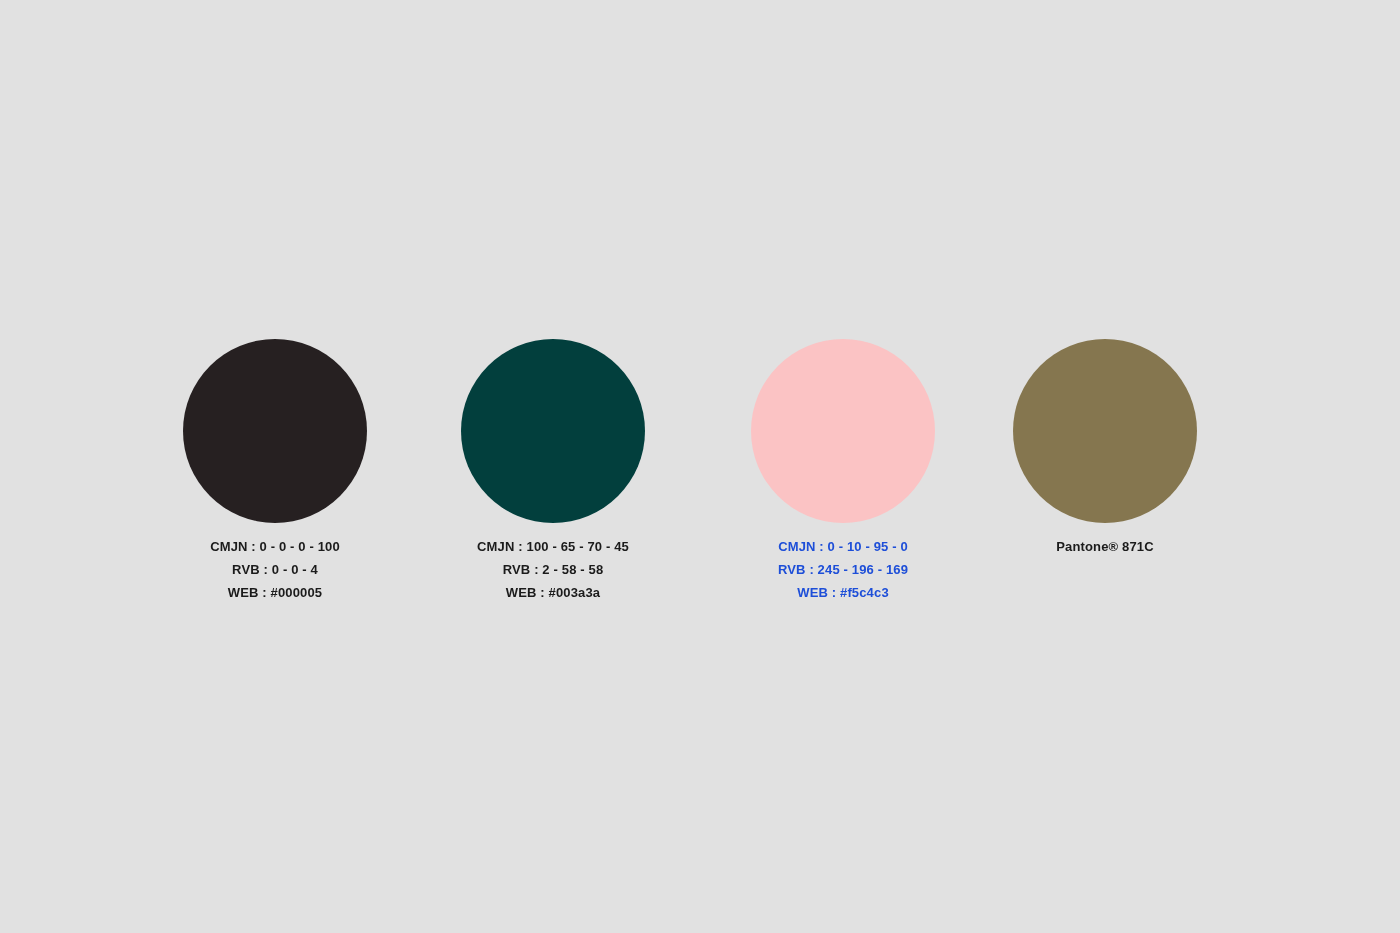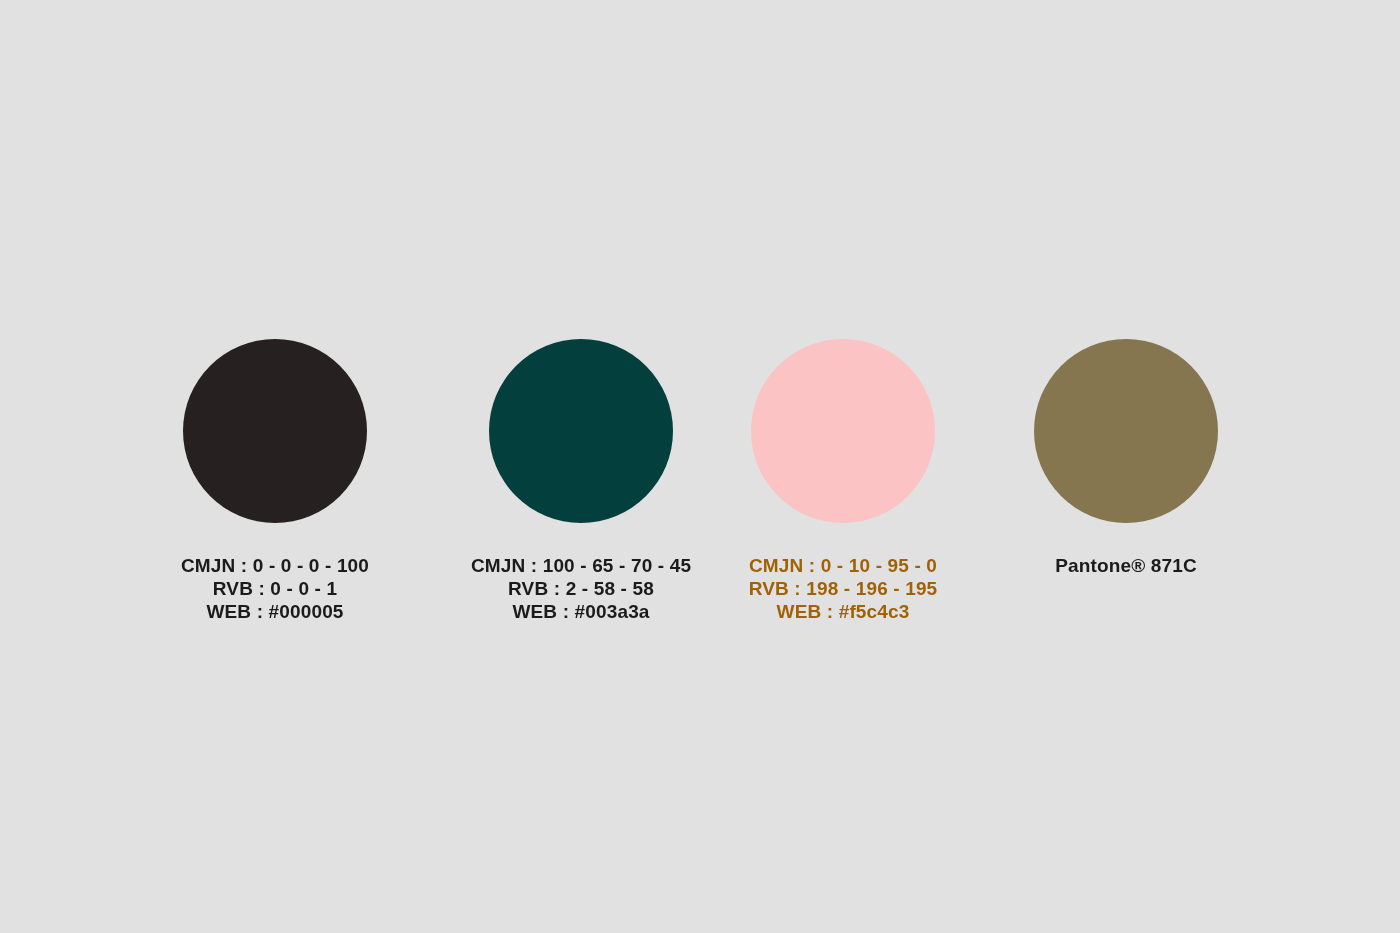--- a/index.html
+++ b/index.html
@@ -28,66 +28,66 @@
     flex-direction: column;
     align-items: center;
   }
   .swatch-disc {
     width: 184px;
     height: 184px;
     border-radius: 50%;
     flex: none;
   }
   .swatch-specs {
-    margin-top: 31px;
+    margin-top: 12px;
     text-align: center;
     color: #1b1b1b;
-    font-size: 19px;
+    font-size: 13px;
     line-height: 23px;
     font-weight: 600;
     letter-spacing: 0.15px;
     white-space: nowrap;
   }
   .spec-line {
     display: block;
   }
   
   #swatch-1 { left: 182px; }
-  #swatch-2 { left: 488px; }
+  #swatch-2 { left: 460px; }
   #swatch-3 { left: 750px; }
-  #swatch-4 { left: 1033px; }
+  #swatch-4 { left: 1012px; }
 </style>
 </head>
 <body>
 
 <div id="palette-board" style="background-color: rgb(225, 225, 225);">
 
   <div class="swatch" id="swatch-1">
     <div class="swatch-disc" style="background-color: rgb(38, 32, 33);"></div>
     <div class="swatch-specs" style="color: rgb(27, 27, 27);">
       <span class="spec-line">CMJN : 0 - 0 - 0 - 100</span>
-      <span class="spec-line">RVB : 0 - 0 - 1</span>
+      <span class="spec-line">RVB : 0 - 0 - 4</span>
       <span class="spec-line">WEB : #000005</span>
     </div>
   </div>
 
   <div class="swatch" id="swatch-2">
     <div class="swatch-disc" style="background-color: rgb(2, 63, 61);"></div>
     <div class="swatch-specs" style="color: rgb(27, 27, 27);">
       <span class="spec-line">CMJN : 100 - 65 - 70 - 45</span>
       <span class="spec-line">RVB : 2 - 58 - 58</span>
       <span class="spec-line">WEB : #003a3a</span>
     </div>
   </div>
 
   <div class="swatch" id="swatch-3">
     <div class="swatch-disc" style="background-color: rgb(251, 195, 196);"></div>
-    <div class="swatch-specs" style="color: #a16207;">
+    <div class="swatch-specs" style="color: #1d4ed8;">
       <span class="spec-line">CMJN : 0 - 10 - 95 - 0</span>
-      <span class="spec-line">RVB : 198 - 196 - 195</span>
+      <span class="spec-line">RVB : 245 - 196 - 169</span>
       <span class="spec-line">WEB : #f5c4c3</span>
     </div>
   </div>
 
   <div class="swatch" id="swatch-4">
     <div class="swatch-disc" style="background-color: rgb(133, 118, 79);"></div>
     <div class="swatch-specs" style="color: rgb(27, 27, 27);">
       <span class="spec-line">Pantone® 871C</span>
     </div>
   </div>

